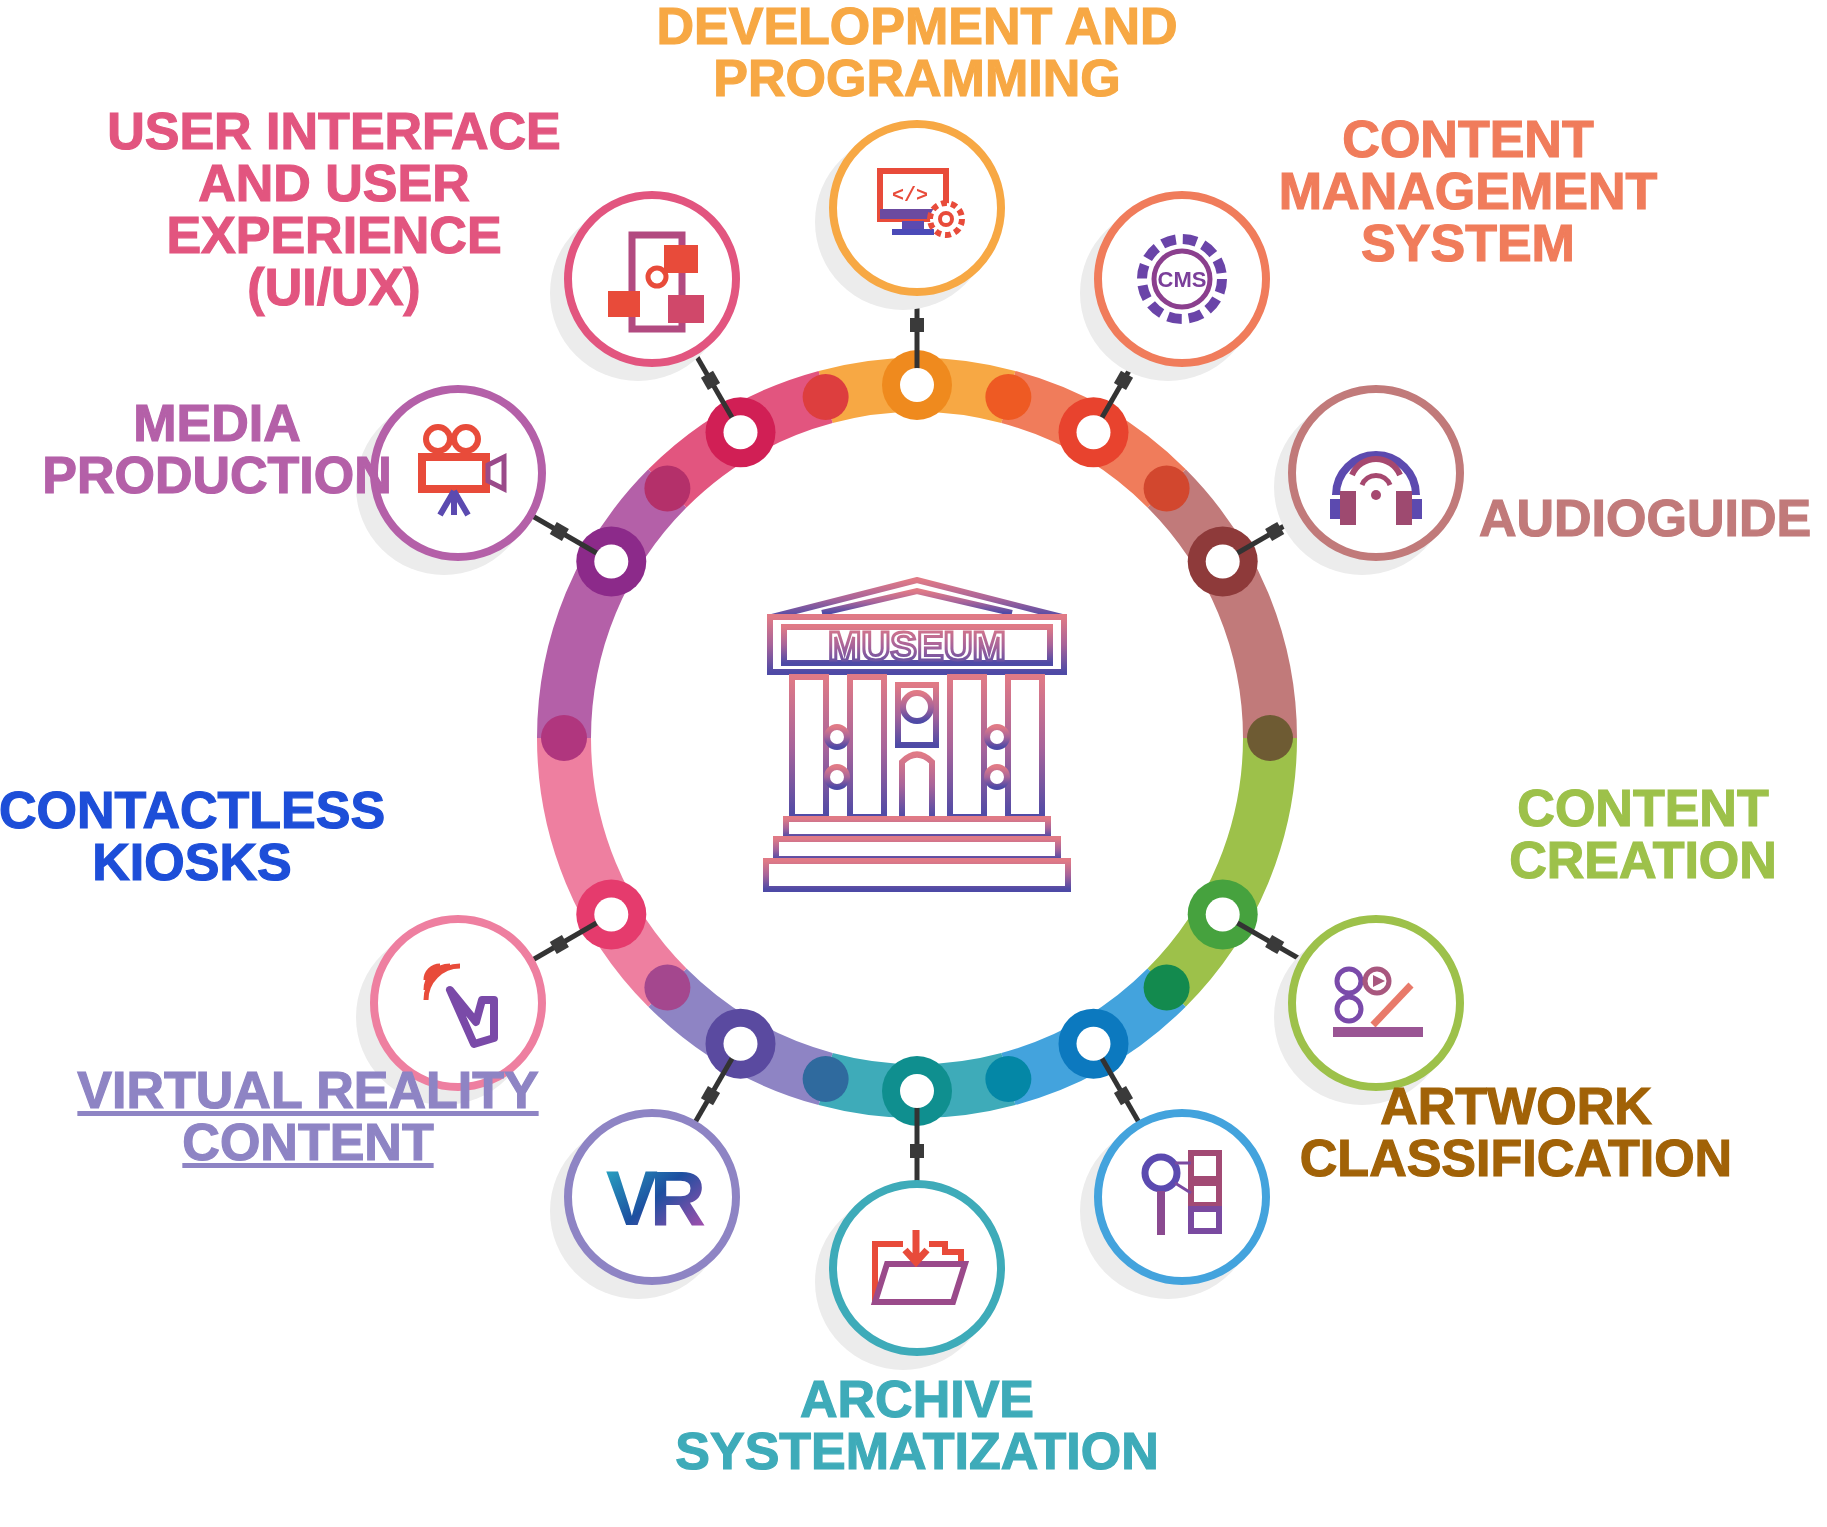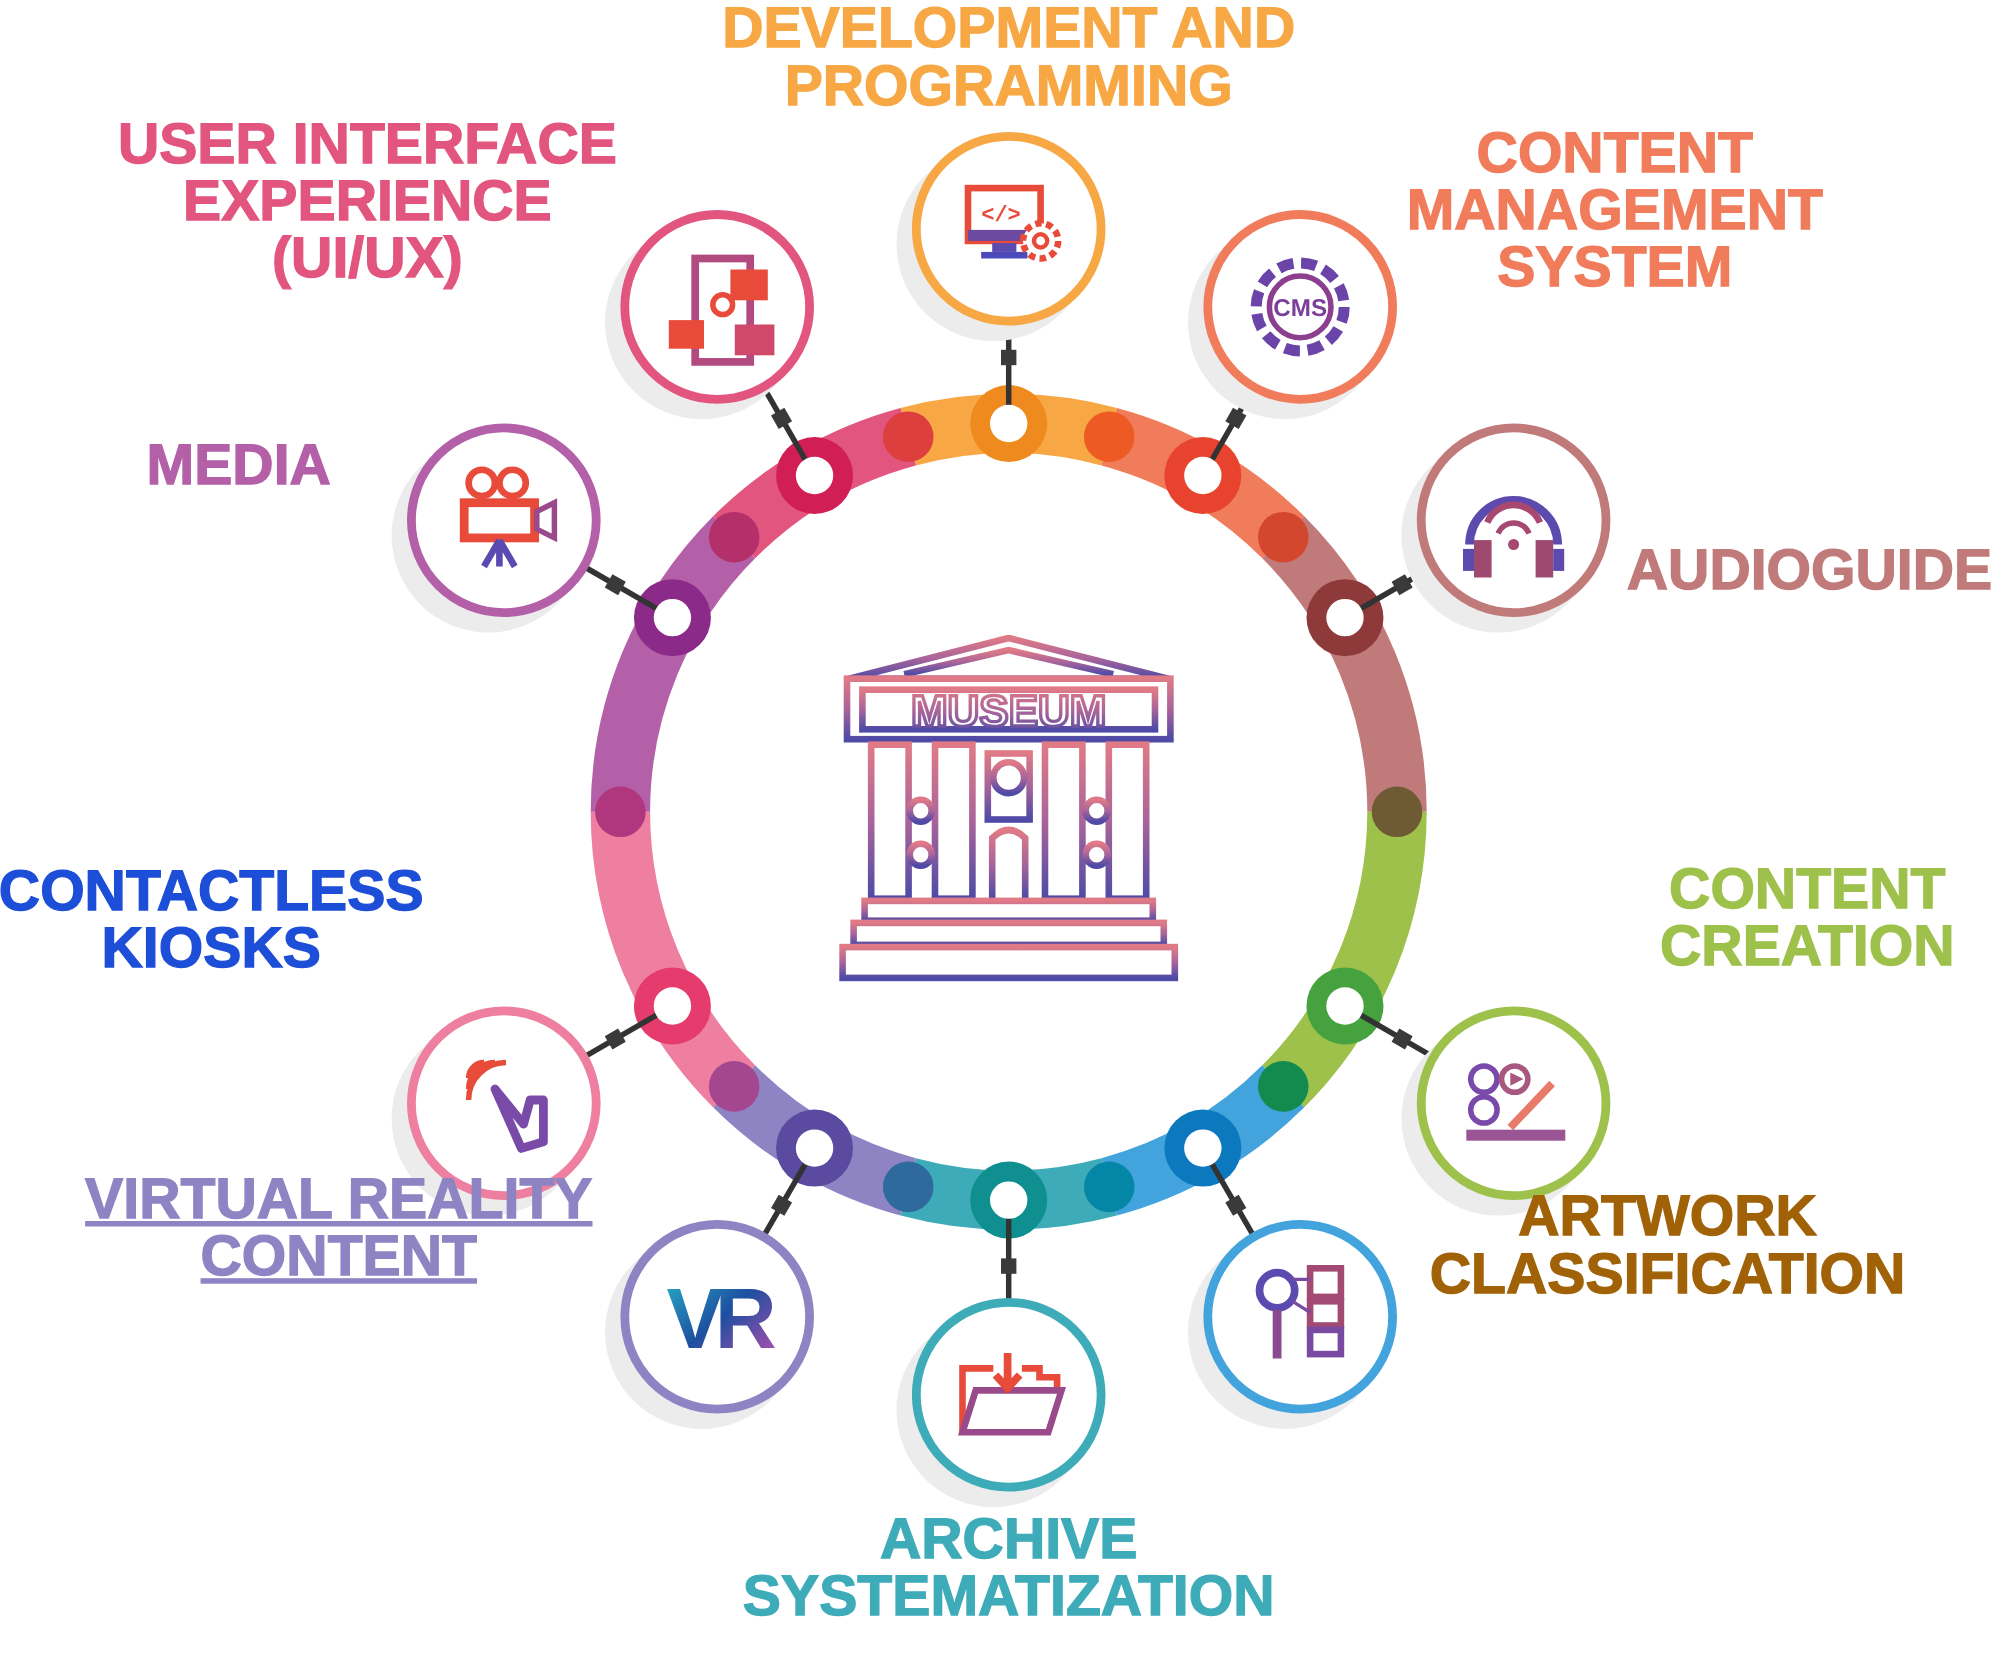--- a/index.html
+++ b/index.html
@@ -303,23 +303,25 @@
       <div class="label" style="color: rgb(142, 132, 196); top: 1064px; left: 308px; transform: translateX(-50%); text-decoration: underline;">
         <span>VIRTUAL REALITY</span>
         <span>CONTENT</span>
       </div>
       <div class="label" style="color: #1d4ed8; top: 764px; left: 192px; transform: translateX(-50%); margin-top: 20px;">
         <span>CONTACTLESS</span>
         <span>KIOSKS</span>
       </div>
       <div class="label" style="color: rgb(180, 96, 168); top: 397px; left: 217px; transform: translateX(-50%);">
         <span>MEDIA</span>
+        <span>PRODUCTION</span>
       </div>
       <div class="label" style="color: rgb(226, 85, 127); top: 105px; left: 334px; transform: translateX(-50%);">
         <span>USER INTERFACE</span>
+        <span>AND USER</span>
         <span>EXPERIENCE</span>
         <span>(UI/UX)</span>
       </div>
     </div>
 
   <div class="center-icon">
     <svg viewBox="0 0 310 318" width="310" height="318">
       <defs>
         <linearGradient id="musGrad" x1="0" y1="0" x2="0" y2="1">
           <stop offset="0" stop-color="#E07A86"></stop>

